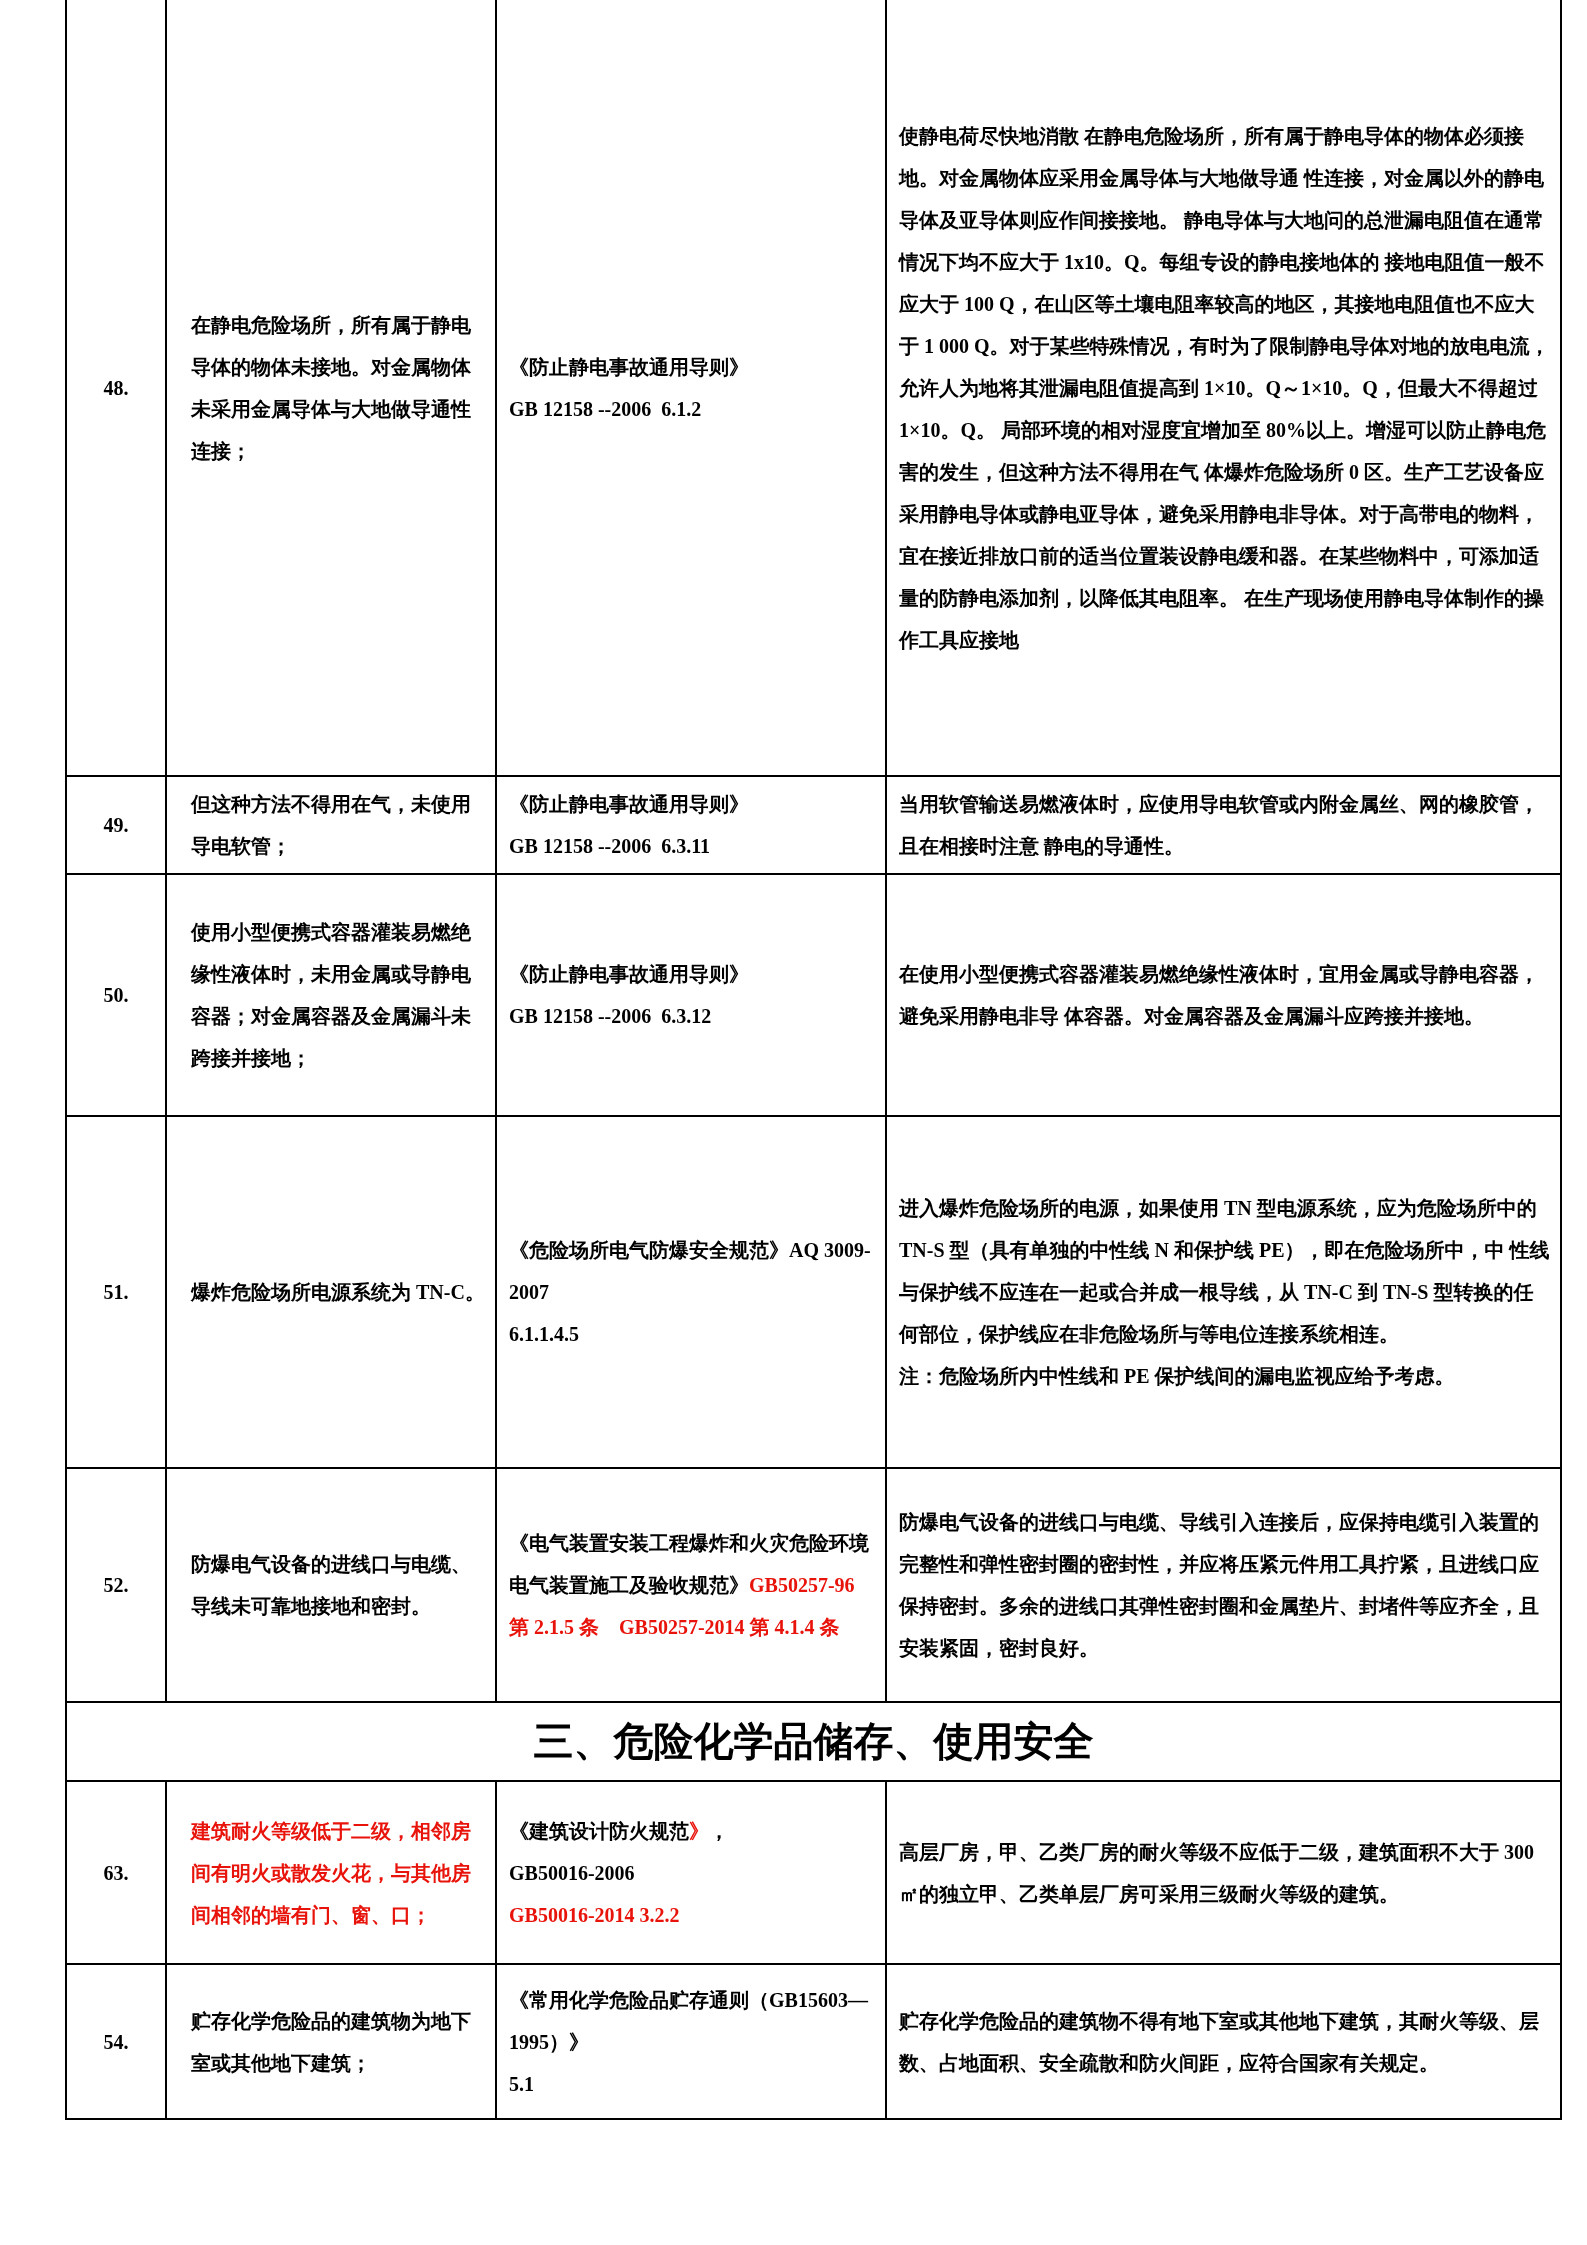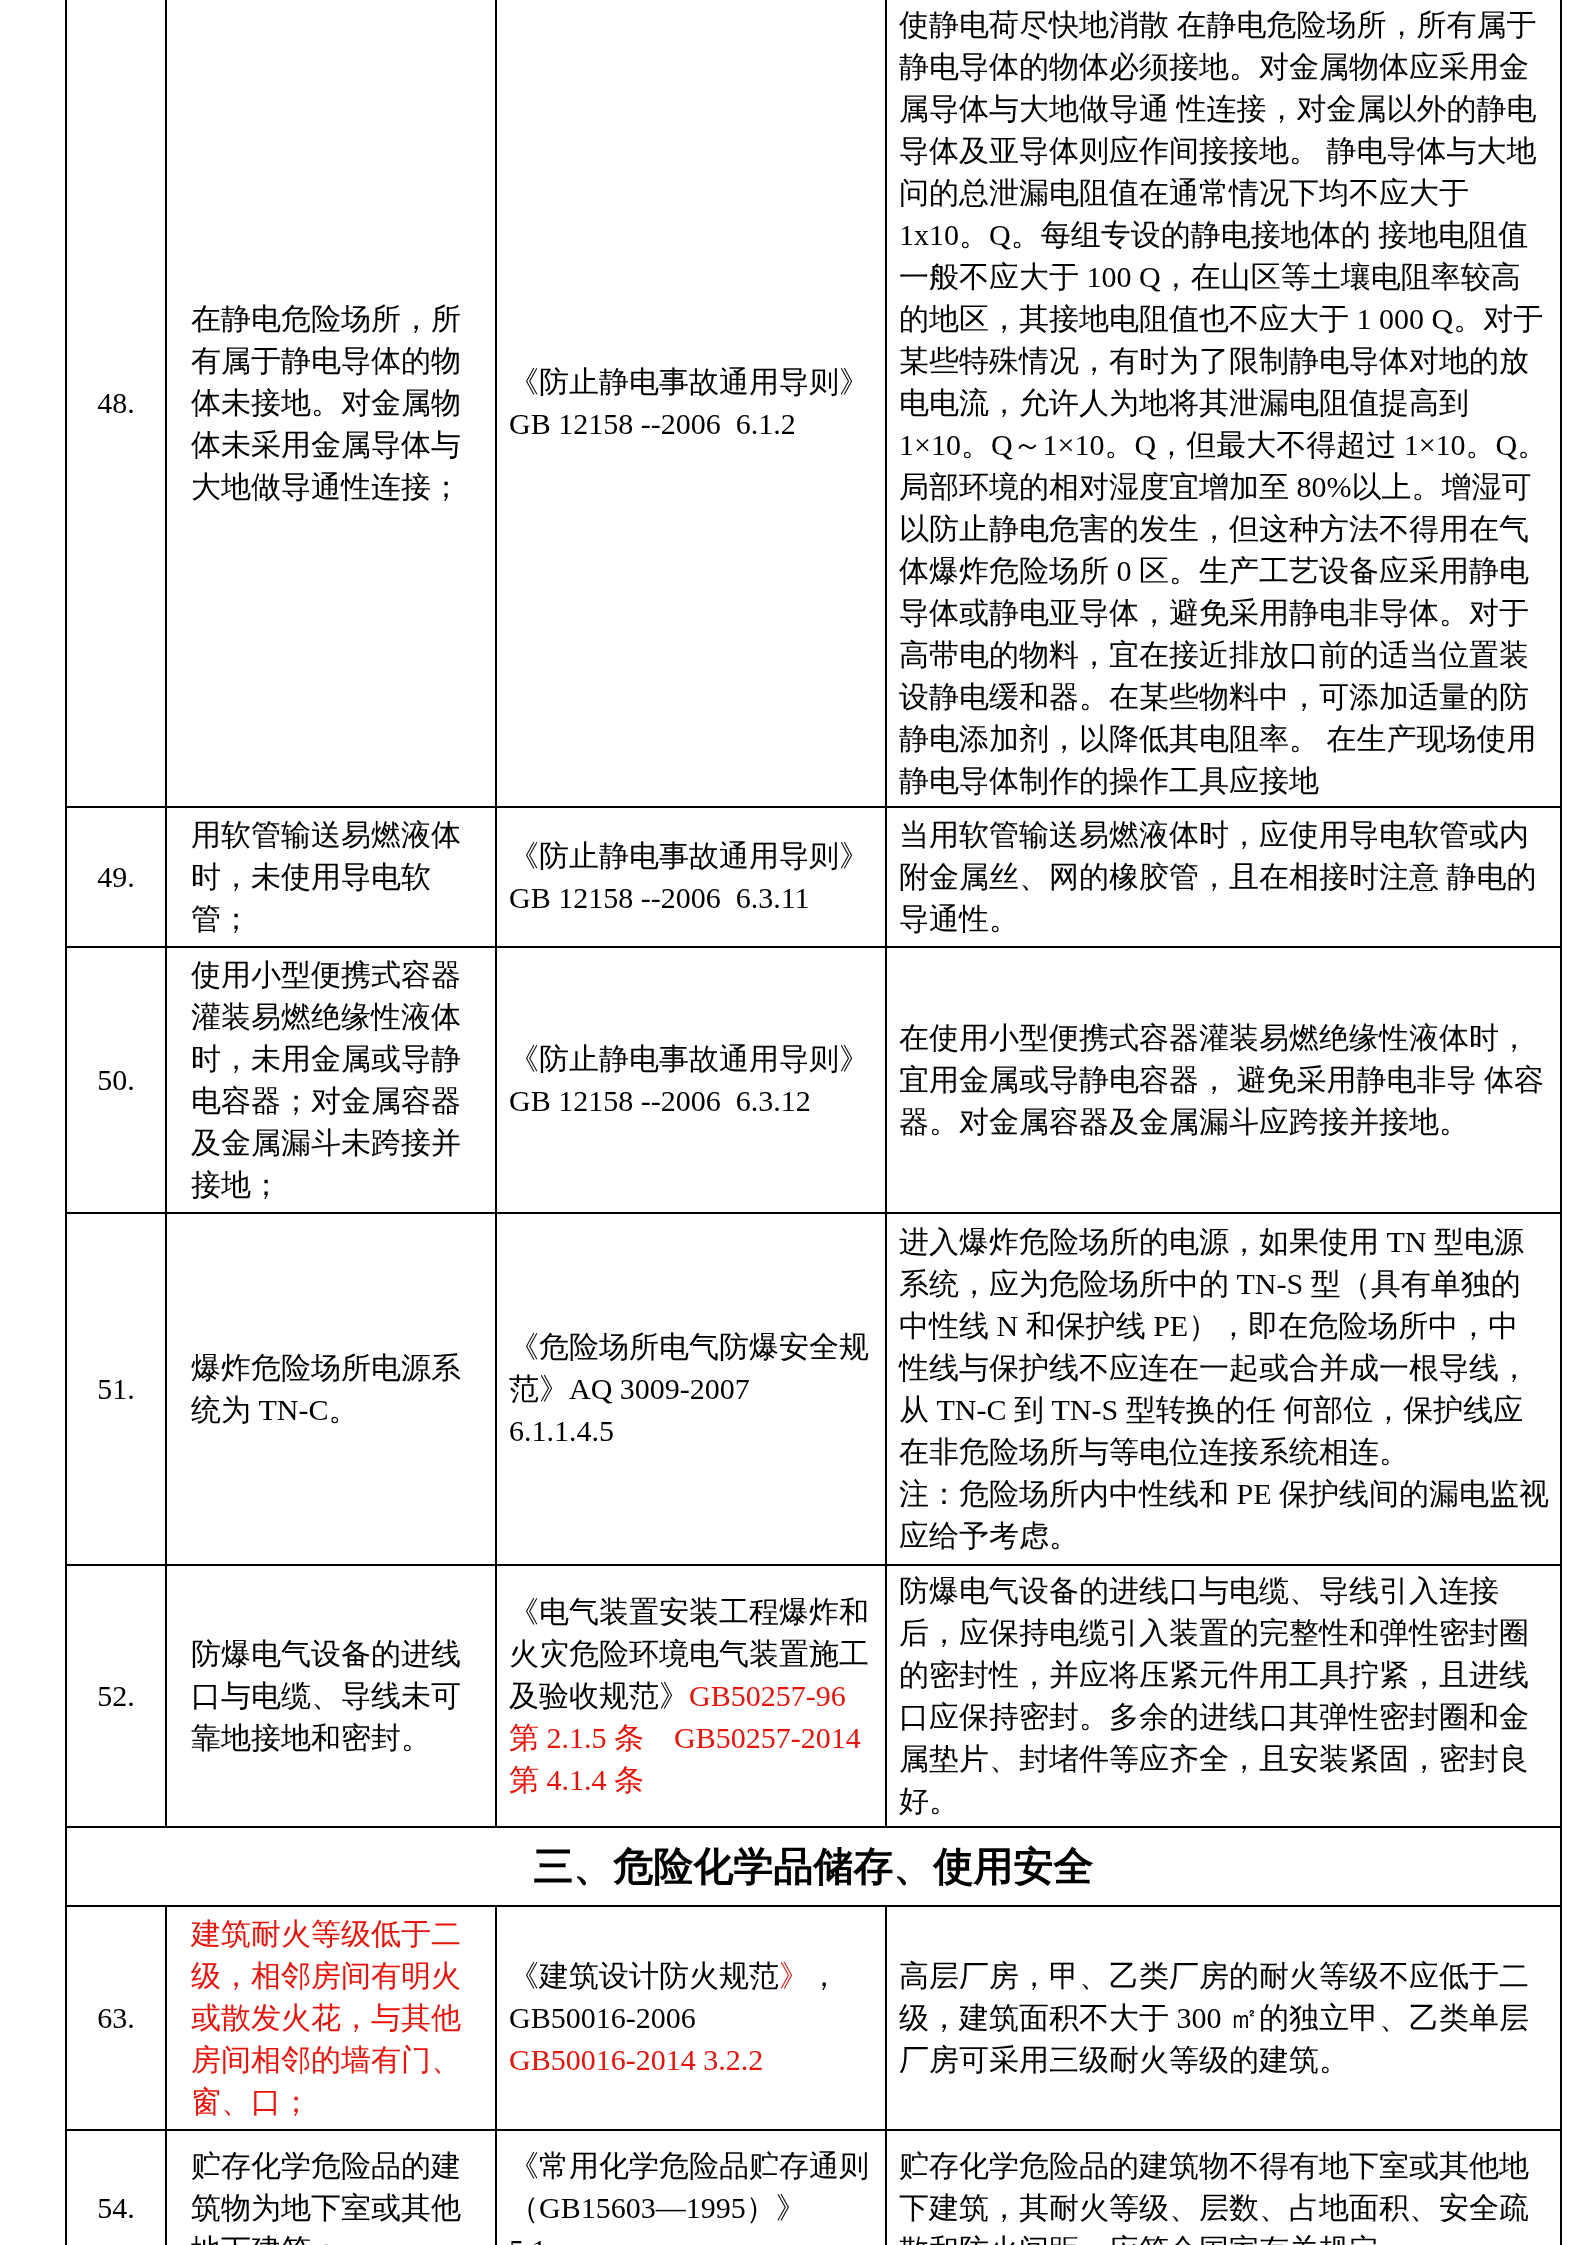--- a/index.html
+++ b/index.html
@@ -9,24 +9,25 @@
     color:#000;
   }
   .sheet{position:relative;width:1587px;height:2245px;background:#fff;overflow:hidden;}
   table.doc{
     position:absolute;left:65px;top:0;
     width:1495px;border-collapse:collapse;table-layout:fixed;
   }
   td{
     border:2px solid #000;
     vertical-align:middle;
-    font-size:30px;line-height:42px;
+    font-size:20px;line-height:42px;
     white-space:pre-wrap;
     overflow:hidden;
     word-break:normal;
+    font-weight:bold;
   }
   tr.first td{border-top:none;}
   .c-no{text-align:center;padding:4px 2px;}
   .c-issue{padding:6px 10px 6px 24px;}
   .c-basis{padding:6px 12px;}
   .c-detail{padding:4px 10px 4px 12px;}
   .r48 td{height:763px;}
   .r49 td{height:80px;}
   .r50 td{height:228px;}
   .r51 td{height:338px;margin-top:22px;}
@@ -51,21 +52,21 @@
         <tr class="r48 first">
       <td class="c-no">48.</td>
       <td class="c-issue">在静电危险场所，所有属于静电导体的物体未接地。对金属物体未采用金属导体与大地做导通性连接；</td>
       <td class="c-basis">《防止静电事故通用导则》
 GB 12158 --2006  6.1.2</td>
       <td class="c-detail">使静电荷尽快地消散 在静电危险场所，所有属于静电导体的物体必须接地。对金属物体应采用金属导体与大地做导通 性连接，对金属以外的静电导体及亚导体则应作间接接地。 静电导体与大地问的总泄漏电阻值在通常情况下均不应大于 1x10。Q。每组专设的静电接地体的 接地电阻值一般不应大于 100 Q，在山区等土壤电阻率较高的地区，其接地电阻值也不应大于 1 000 Q。对于某些特殊情况，有时为了限制静电导体对地的放电电流，允许人为地将其泄漏电阻值提高到 1×10。Q～1×10。Q，但最大不得超过 1×10。Q。 局部环境的相对湿度宜增加至 80%以上。增湿可以防止静电危害的发生，但这种方法不得用在气 体爆炸危险场所 0 区。生产工艺设备应采用静电导体或静电亚导体，避免采用静电非导体。对于高带电的物料，宜在接近排放口前的适当位置装设静电缓和器。在某些物料中，可添加适量的防静电添加剂，以降低其电阻率。 在生产现场使用静电导体制作的操作工具应接地</td>
     </tr>
 
     <tr class="r49">
       <td class="c-no">49.</td>
-      <td class="c-issue">用软管输送易燃液体时，未使用导电软管；</td>
+      <td class="c-issue">但这种方法不得用在气，未使用导电软管；</td>
       <td class="c-basis">《防止静电事故通用导则》
 GB 12158 --2006  6.3.11</td>
       <td class="c-detail">当用软管输送易燃液体时，应使用导电软管或内附金属丝、网的橡胶管，且在相接时注意 静电的导通性。</td>
     </tr>
 
     <tr class="r50">
       <td class="c-no">50.</td>
       <td class="c-issue">使用小型便携式容器灌装易燃绝缘性液体时，未用金属或导静电容器；对金属容器及金属漏斗未跨接并接地；</td>
       <td class="c-basis">《防止静电事故通用导则》
 GB 12158 --2006  6.3.12</td>

